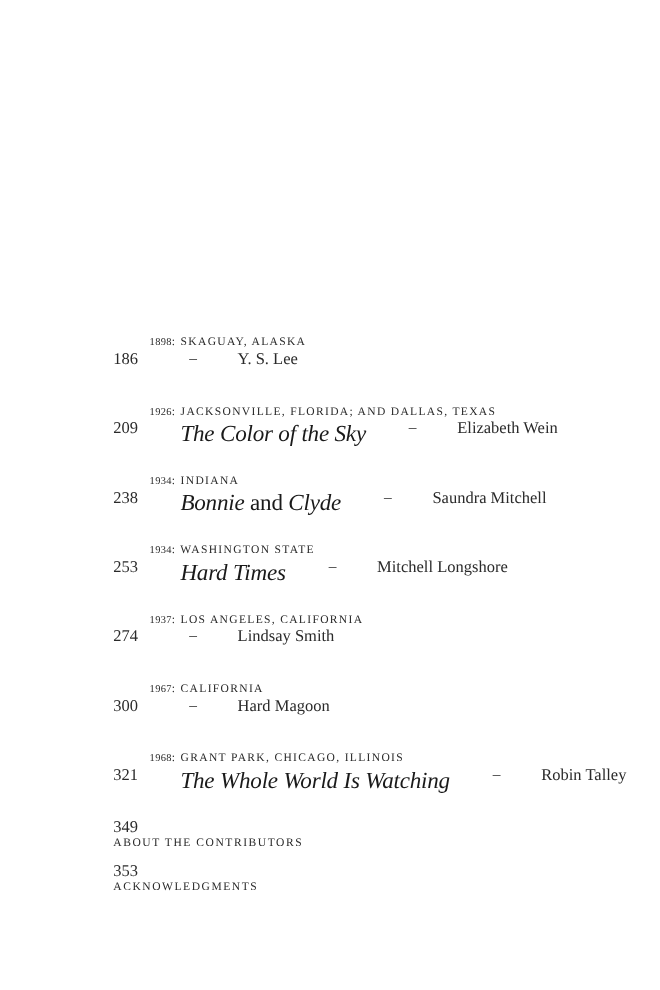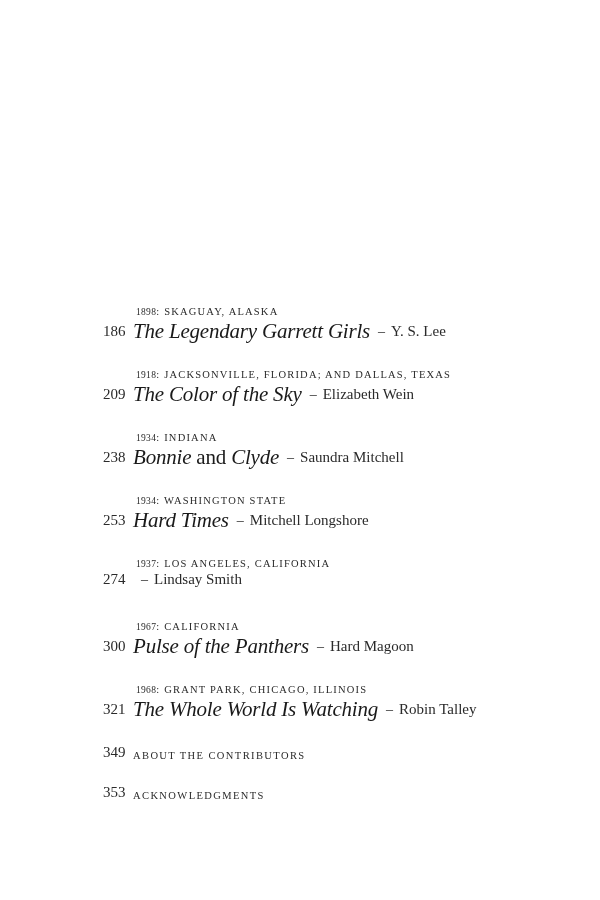--- a/index.html
+++ b/index.html
@@ -41,21 +41,22 @@
       font-size: 9.5px;
       letter-spacing: 0.3px;
       text-transform: none;
     }
     .row {
       position: absolute;
       left: 0;
       top: 13px;
       white-space: nowrap;
       display: flex;
-      align-items: center;
+      align-items: flex-start;
+      gap: 31px;
     }
     .page-num {
       display: inline-block;
       width: 30px;
       font-size: 15px;
       color: #2a2a2a;
     }
     .title {
       font-style: italic;
       font-size: 21px;
@@ -72,21 +73,22 @@
     }
     .author {
       font-size: 15px;
       color: #2a2a2a;
     }
     .back-entry {
       position: absolute;
       left: 103px;
       white-space: nowrap;
       display: flex;
-      align-items: flex-end;
+      align-items: flex-start;
+      flex-direction: column;
     }
     .back-entry .page-num {
       font-size: 15px;
     }
     .back-label {
       font-size: 10.5px;
       letter-spacing: 1.4px;
       text-transform: uppercase;
       color: #2a2a2a;
     }
@@ -95,29 +97,28 @@
 <body>
 
 <div class="toc">
 
   <div class="entry" style="top:306px;">
     <div class="setting">
       <span class="year">1898</span><span>: </span><span>SKAGUAY, ALASKA</span>
     </div>
     <div class="row">
       <span class="page-num">186</span>
-      <span class="title">The Legendary Garrett Girls</span>
       <span class="dash">–</span>
       <span class="author">Y. S. Lee</span>
     </div>
   </div>
 
   <div class="entry" style="top:369px;">
     <div class="setting">
-      <span class="year">1918</span><span>: </span><span>JACKSONVILLE, FLORIDA; AND DALLAS, TEXAS</span>
+      <span class="year">1926</span><span>: </span><span>JACKSONVILLE, FLORIDA; AND DALLAS, TEXAS</span>
     </div>
     <div class="row">
       <span class="page-num">209</span>
       <span class="title">The Color of the Sky</span>
       <span class="dash">–</span>
       <span class="author">Elizabeth Wein</span>
     </div>
   </div>
 
   <div class="entry" style="top:432px;">
@@ -154,21 +155,20 @@
       <span class="author">Lindsay Smith</span>
     </div>
   </div>
 
   <div class="entry" style="top:621px;">
     <div class="setting">
       <span class="year">1967</span><span>: </span><span>CALIFORNIA</span>
     </div>
     <div class="row">
       <span class="page-num">300</span>
-      <span class="title">Pulse of the Panthers</span>
       <span class="dash">–</span>
       <span class="author">Hard Magoon</span>
     </div>
   </div>
 
   <div class="entry" style="top:684px;">
     <div class="setting">
       <span class="year">1968</span><span>: </span><span>GRANT PARK, CHICAGO, ILLINOIS</span>
     </div>
     <div class="row">

